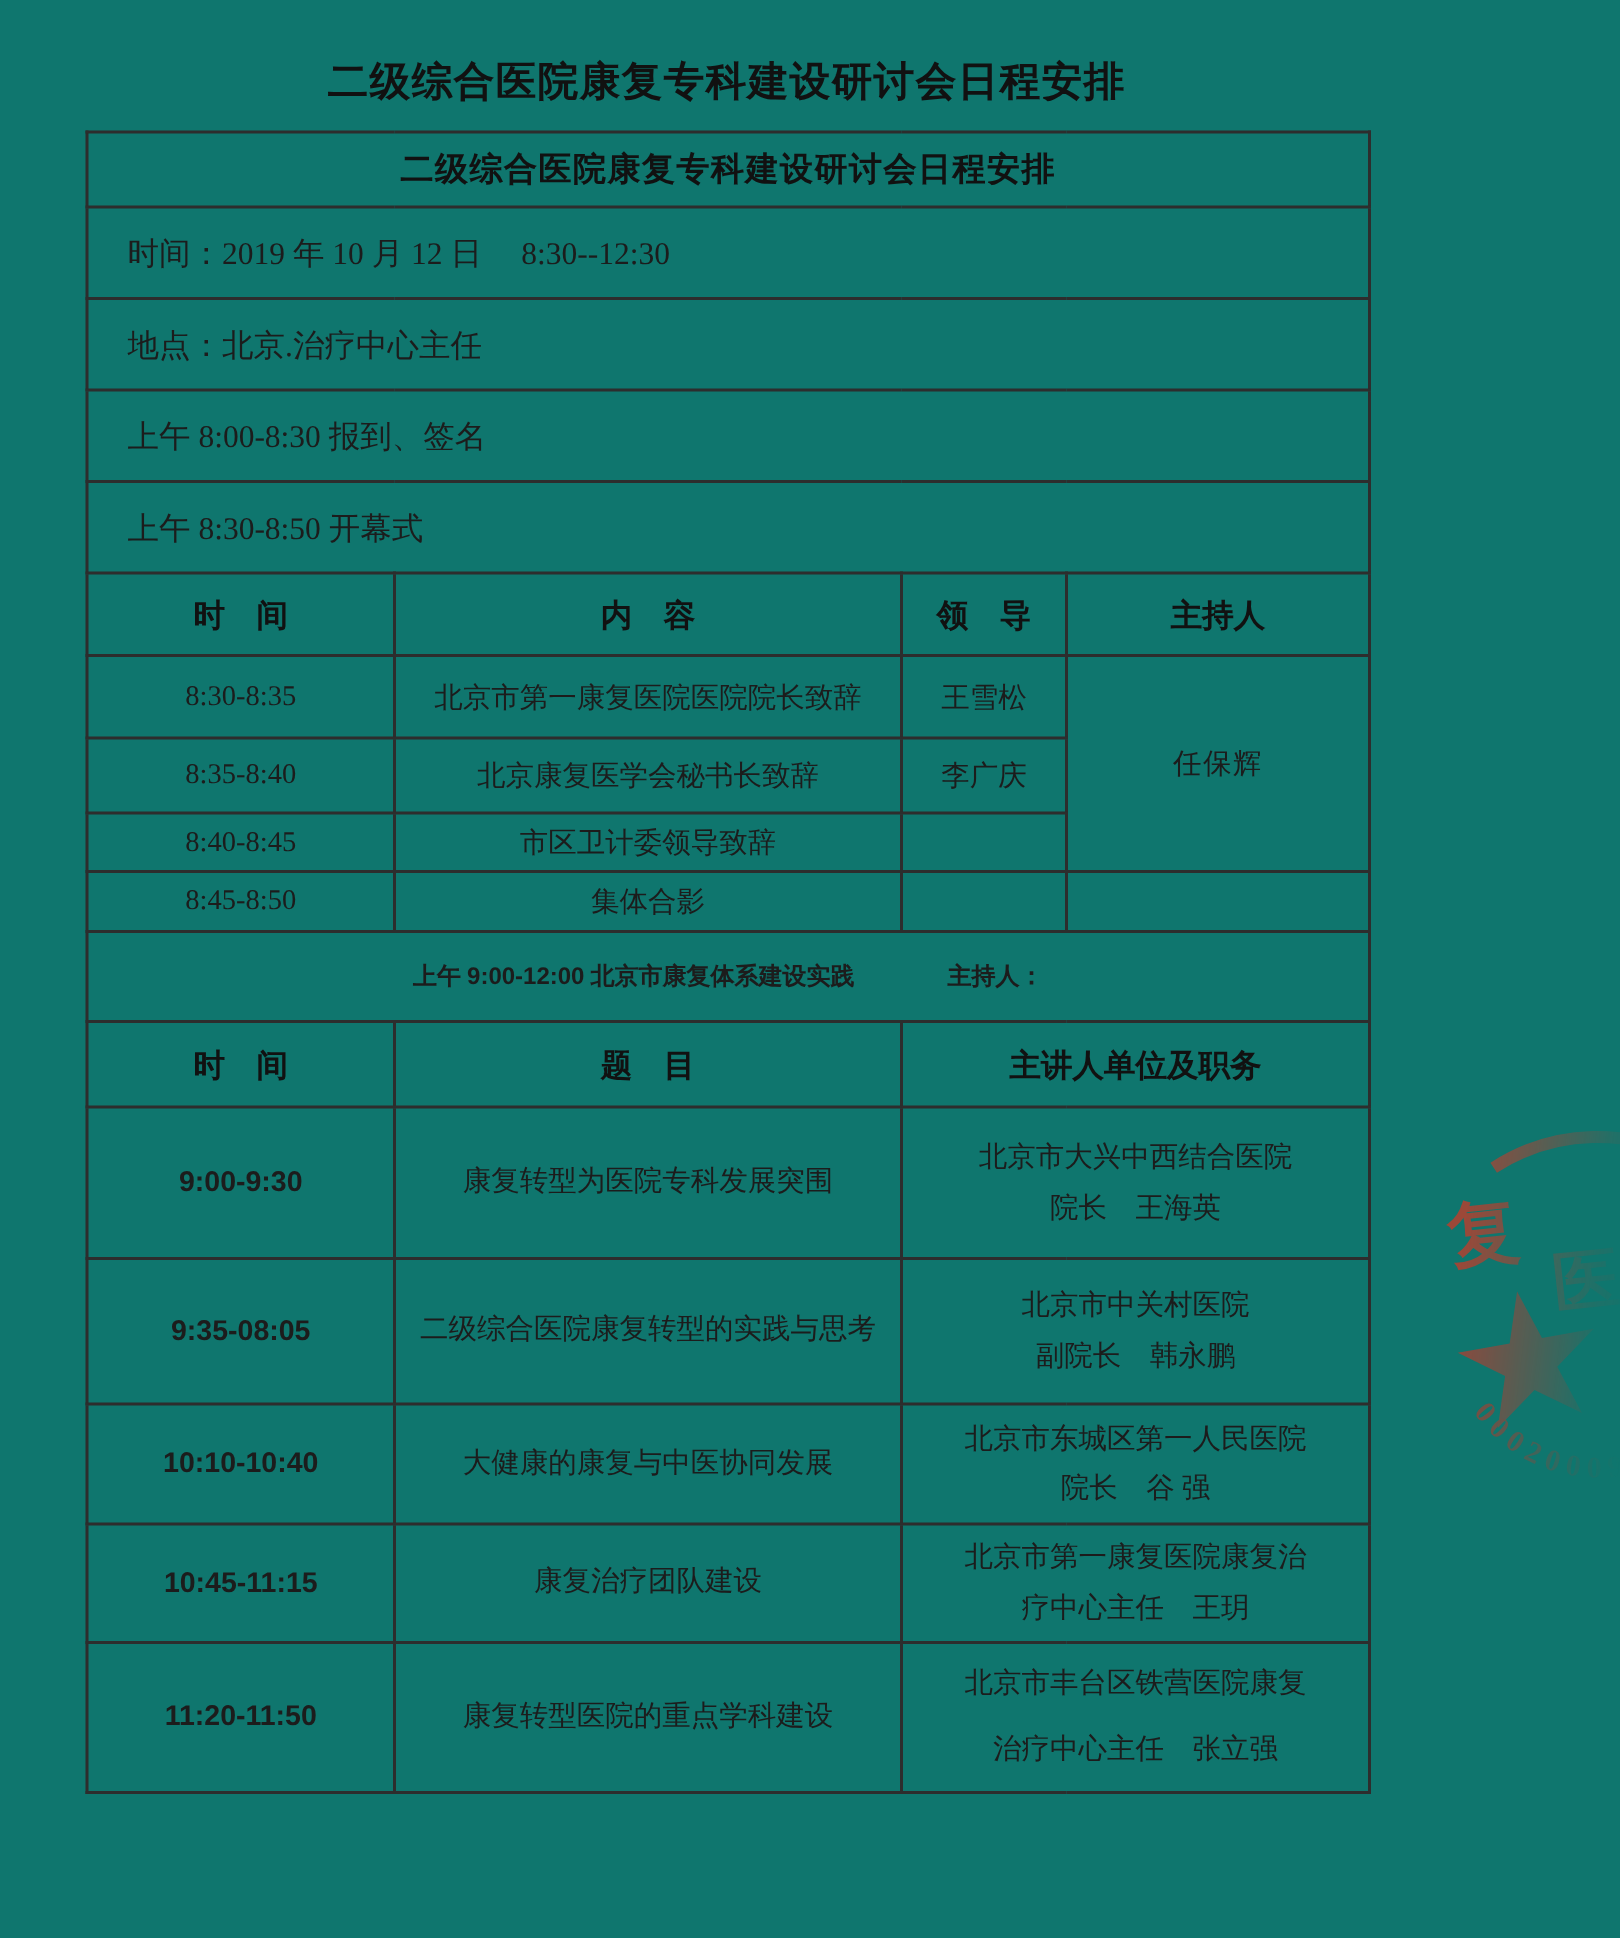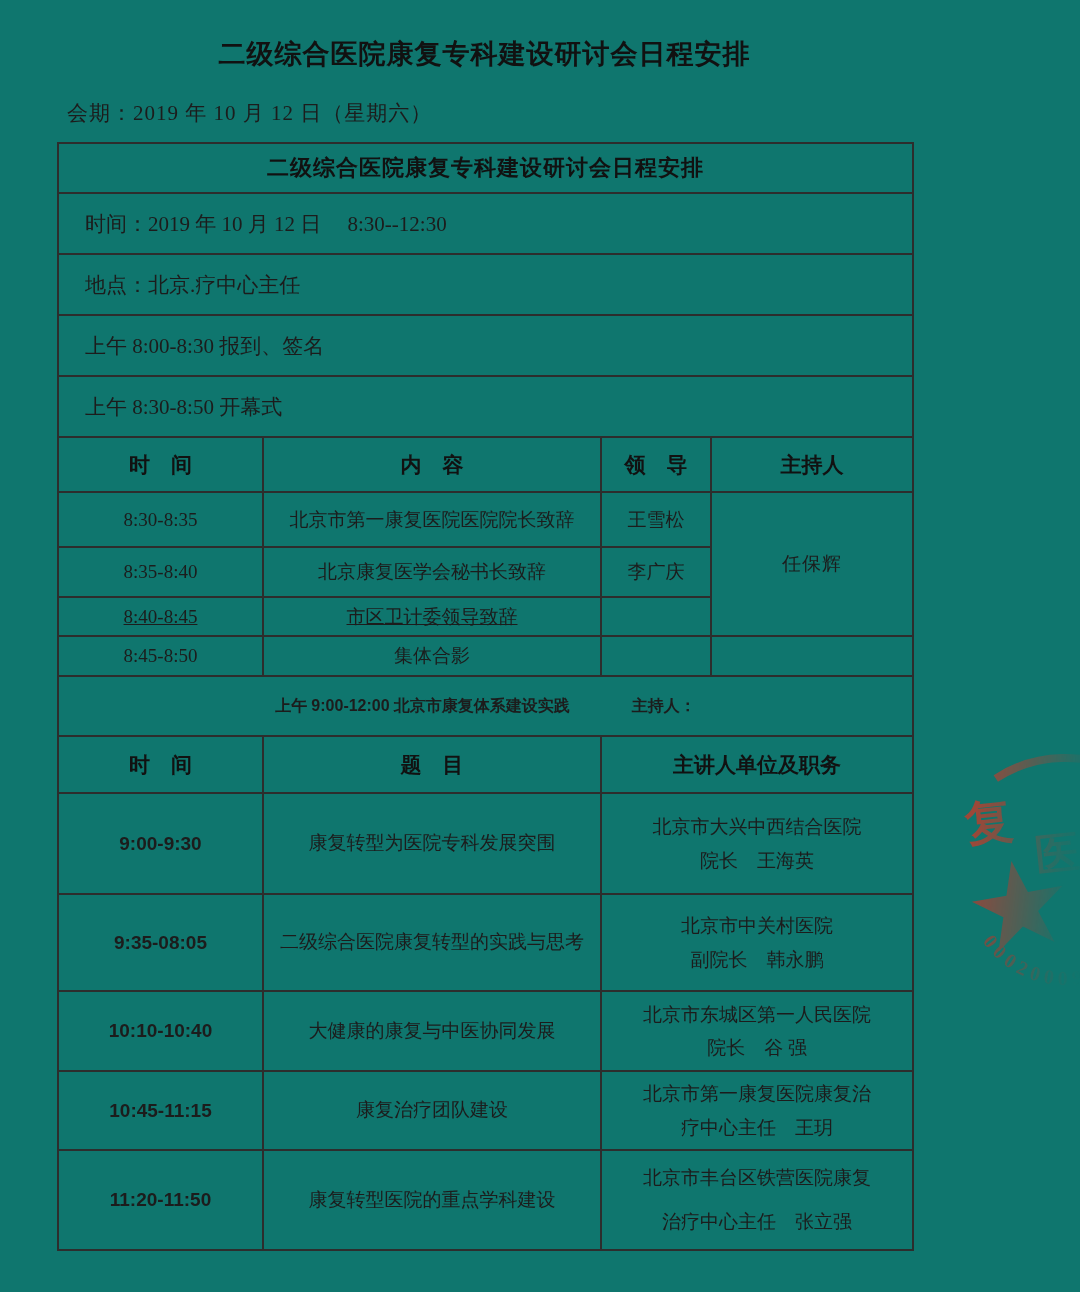--- a/index.html
+++ b/index.html
@@ -11,21 +11,21 @@
   .meta{margin:27px 0 0 10px;font-size:21px;letter-spacing:1px;}
   table.schedule{margin-top:15px;width:855px;border-collapse:collapse;table-layout:fixed;}
   table.schedule td{border:2px solid #2d2d2d;text-align:center;vertical-align:middle;
                     padding:2px 6px;font-size:19px;overflow:hidden;}
   tr.r-title td{height:44px;font-family:"Liberation Sans","DejaVu Sans",sans-serif;
                 font-weight:700;font-size:22px;letter-spacing:1px;color:#111;}
   tr.r-info td{height:55px;text-align:left;padding-left:26px;font-size:21px;}
   tr.r-h1 td, tr.r-h2 td{font-weight:700;font-size:21px;color:#111;}
   tr.r-h1 td{height:49px;} tr.r-h2 td{height:51px;}
   tr.r-o1 td{height:49px;} tr.r-o2 td{height:44px;}
-  tr.r-o3 td{height:33px;text-decoration:underline;} tr.r-o4 td{height:34px;}
+  tr.r-o3 td{height:33px;} tr.r-o4 td{height:34px;}
   td.o-content{font-size:18px;} td.o-time{font-size:18px;border-radius:17px;} td.o-leader{font-size:18px;}
   td.host-cell{font-size:22px;letter-spacing:1px;margin-left:20px;}
   tr.r-sec td{height:54px;font-weight:700;font-size:16px;}
   .t-sans{font-family:"Liberation Sans","DejaVu Sans",sans-serif;font-weight:700;}
   tr.r-s1 td{height:95px;} tr.r-s2 td{height:91px;} tr.r-s3 td{height:74px;}
   tr.r-s4 td{height:73px;} tr.r-s5 td{height:94px;}
   td.topic{text-align:left;padding-left:14px;font-size:21px;line-height:1.5;}
   td.s-time{font-size:19px;}
   td.speaker{font-size:20px;line-height:1.75;}
   tr.r-s5 td.speaker{line-height:2.3;}
@@ -38,40 +38,39 @@
      pointer-events:none;}
   .stamp-wrap svg{width:100%;height:100%;}
 </style>
 </head>
 <body>
 
 <div class="page">
   <div class="content">
 
     <h1 class="doc-title">二级综合医院康复专科建设研讨会日程安排</h1>
-    <div class="meta">会期：2019 年 10 月 12 日（星期六）</div>
 
     <table class="schedule">
       <colgroup>
         <col style="width:205px">
           <col style="width:338px">
           <col style="width:110px">
           <col style="width:202px">
       </colgroup>
 
       <tbody>
           <tr class="r-title">
         <td colspan="4">二级综合医院康复专科建设研讨会日程安排</td>
       </tr>
 
       <tr class="r-info">
         <td colspan="4">时间：2019 年 10 月 12 日　 8:30--12:30</td>
       </tr>
       <tr class="r-info">
-        <td colspan="4">地点：北京.疗中心主任</td>
+        <td colspan="4">地点：北京.治疗中心主任</td>
       </tr>
       <tr class="r-info">
         <td colspan="4">上午 8:00-8:30 报到、签名</td>
       </tr>
       <tr class="r-info">
         <td colspan="4">上午 8:30-8:50 开幕式</td>
       </tr>
 
       <tr class="r-h1">
         <td>时　间</td>

